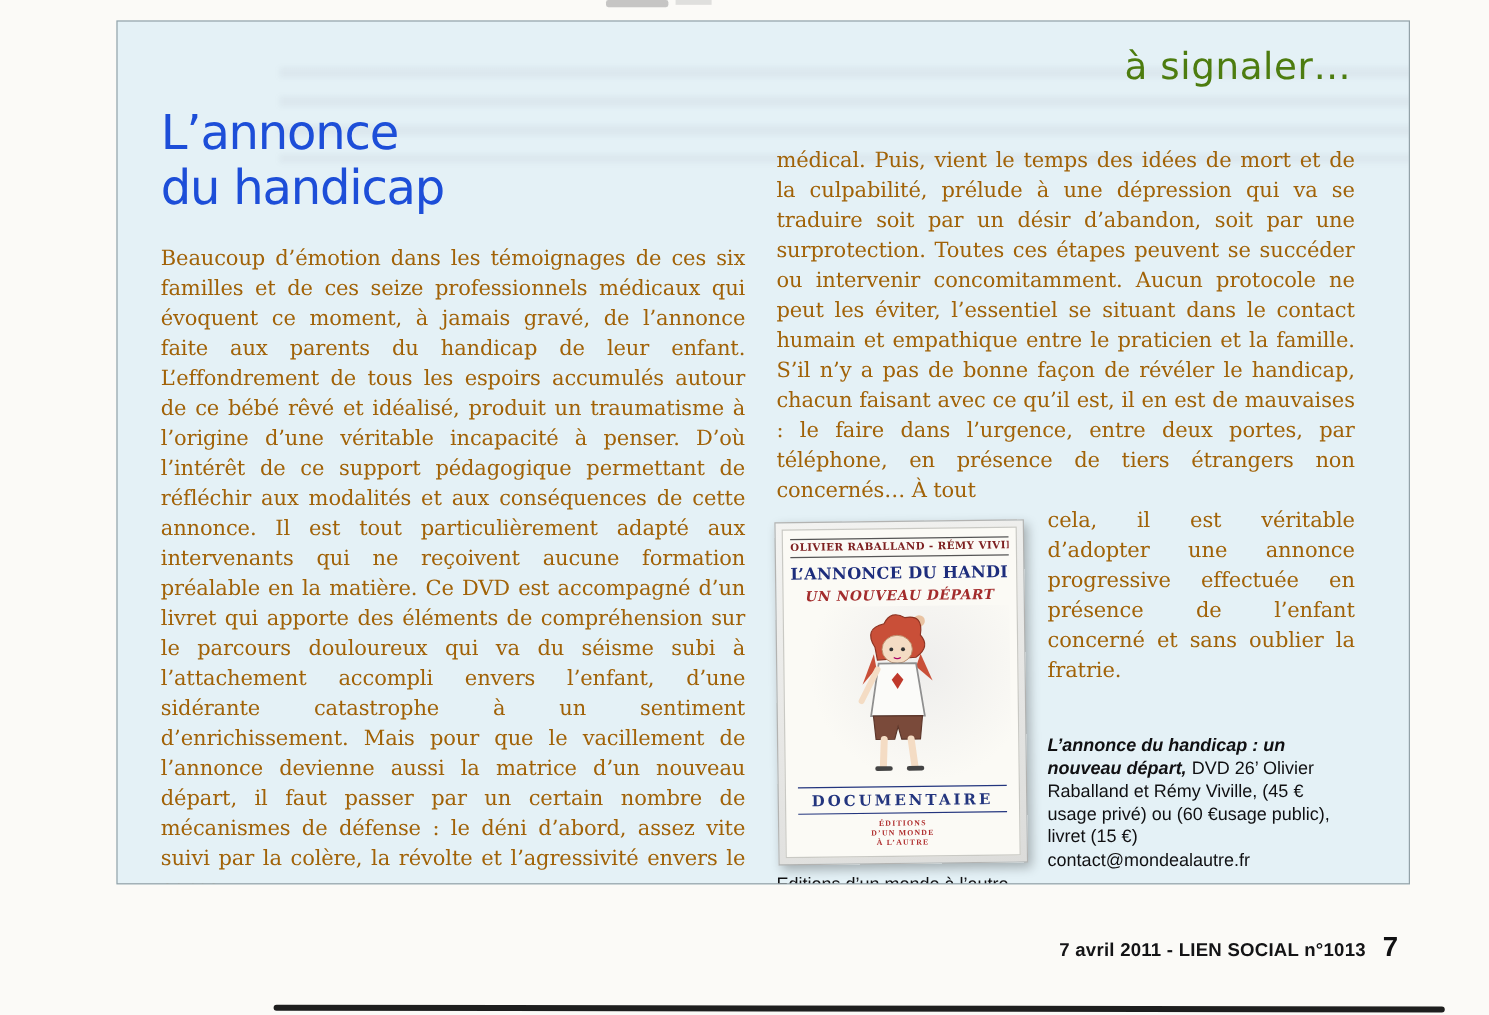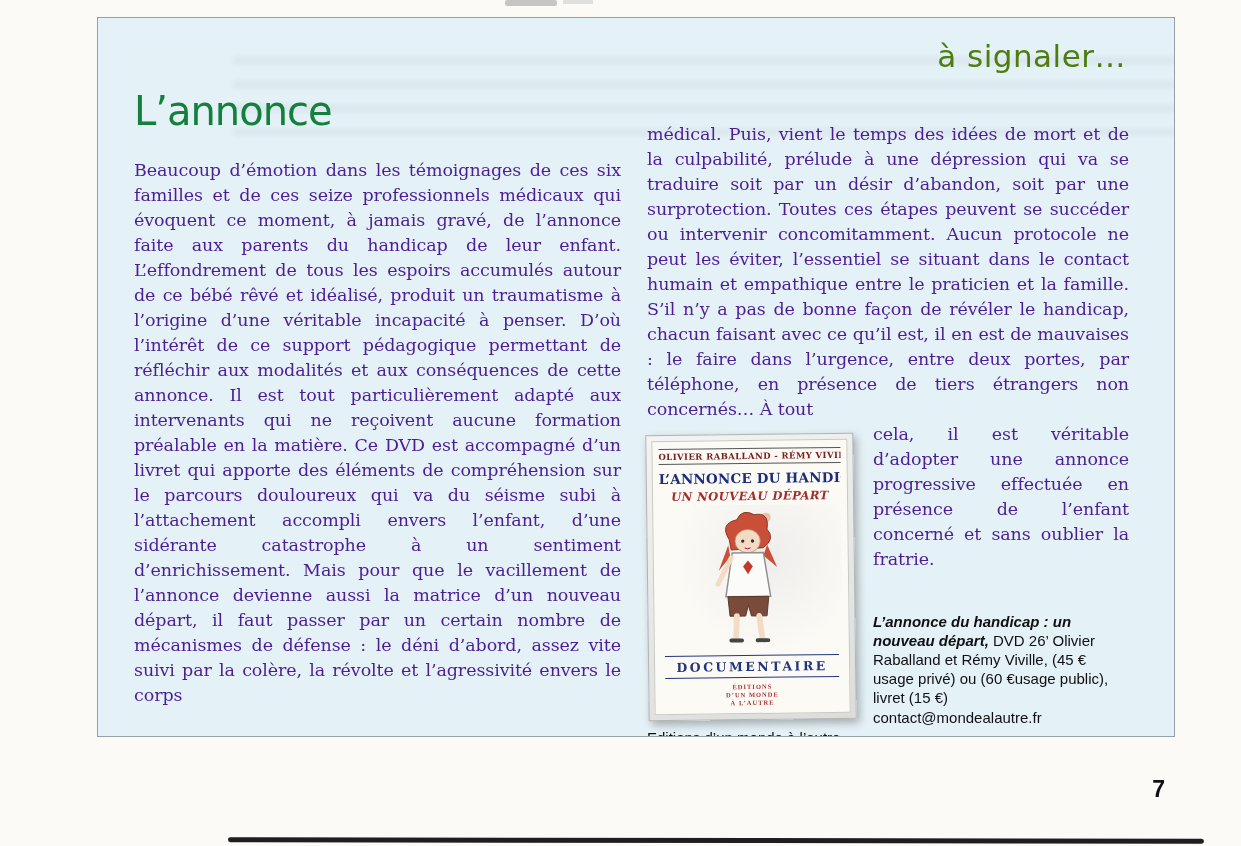--- a/index.html
+++ b/index.html
@@ -31,26 +31,26 @@
   .columns{
     position:absolute;left:36px;top:70px;width:1006px;
     display:flex;gap:26px;
   }
   .col-left{width:487px;flex:0 0 487px;}
   .col-right{width:482px;flex:0 0 482px;padding-top:34px;box-sizing:border-box;}
 
   h1.article-title{
     margin:0 0 24px 0;
     font-family:"DejaVu Sans",sans-serif;font-weight:400;
-    font-size:40px;line-height:46px;color:#15803d;letter-spacing:-1px;
+    font-size:40px;line-height:46px;color:#1d4ed8;letter-spacing:-1px;
   }
   p.body-text{
     margin:0;
     font-family:"DejaVu Serif",serif;
-    font-size:17.5px;line-height:25px;color:#4c1d95;
+    font-size:17.5px;line-height:25px;color:#a16207;
     text-align:justify;letter-spacing:-.1px;
   }
 
   
   .dvd-cover{
     float:left;width:208px;margin:12px 18px 8px 0;
     background:linear-gradient(160deg,#f3f3f1,#dcdcda);
     border:1px solid #b3b3b1;padding:5px;box-sizing:border-box;
     box-shadow:3px 4px 9px rgba(0,0,0,.28);
     transform:rotate(-.7deg);
@@ -113,20 +113,21 @@
 <div class="content-box">
   <div class="bleed"></div>
 
   <div class="section-label">à signaler…</div>
 
   <div class="columns">
 
     <div class="col-left">
       <h1 class="article-title">
         <span>L’annonce</span><br>
+        <span>du handicap</span>
       </h1>
       <p class="body-text">Beaucoup d’émotion dans les témoignages de ces six familles et de ces seize professionnels médicaux qui évoquent ce moment, à jamais gravé, de l’annonce faite aux parents du handicap de leur enfant. L’effondrement de tous les espoirs accumulés autour de ce bébé rêvé et idéalisé, produit un traumatisme à l’origine d’une véritable incapacité à penser. D’où l’intérêt de ce support pédagogique permettant de réfléchir aux modalités et aux conséquences de cette annonce. Il est tout particulièrement adapté aux intervenants qui ne reçoivent aucune formation préalable en la matière. Ce DVD est accompagné d’un livret qui apporte des éléments de compréhension sur le parcours douloureux qui va du séisme subi à l’attachement accompli envers l’enfant, d’une sidérante catastrophe à un sentiment d’enrichissement. Mais pour que le vacillement de l’annonce devienne aussi la matrice d’un nouveau départ, il faut passer par un certain nombre de mécanismes de défense : le déni d’abord, assez vite suivi par la colère, la révolte et l’agressivité envers le corps</p>
     </div>
 
     <div class="col-right">
       <p class="body-text">médical. Puis, vient le temps des idées de mort et de la culpabilité, prélude à une dépression qui va se traduire soit par un désir d’abandon, soit par une surprotection. Toutes ces étapes peuvent se succéder ou intervenir concomitamment. Aucun protocole ne peut les éviter, l’essentiel se situant dans le contact humain et empathique entre le praticien et la famille. S’il n’y a pas de bonne façon de révéler le handicap, chacun faisant avec ce qu’il est, il en est de mauvaises : le faire dans l’urgence, entre deux portes, par téléphone, en présence de tiers étrangers non concernés… À tout</p>
 
       <div class="dvd-cover">
         <div class="dvd-inner">
           <div class="dvd-authors">OLIVIER RABALLAND - RÉMY VIVILLE</div>
@@ -175,16 +176,17 @@
         <span class="lead">L’annonce du handicap : un nouveau départ,</span><span> DVD 26’ Olivier Raballand et Rémy Viville, (45 € usage privé) ou (60 €usage public), livret (15 €)</span>
         <div class="cap-line">contact@mondealautre.fr</div>
         <div class="cap-line">Editions d’un monde à l’autre</div>
       </div>
     </div>
 
   </div>
 </div>
 
 <div class="footer">
+  <span class="date-line">7 avril 2011 - LIEN SOCIAL n°1013</span>
   <span class="page-num">7</span>
 </div>
 
 <div class="scan-bar-bottom"></div>
 
 </body></html>

